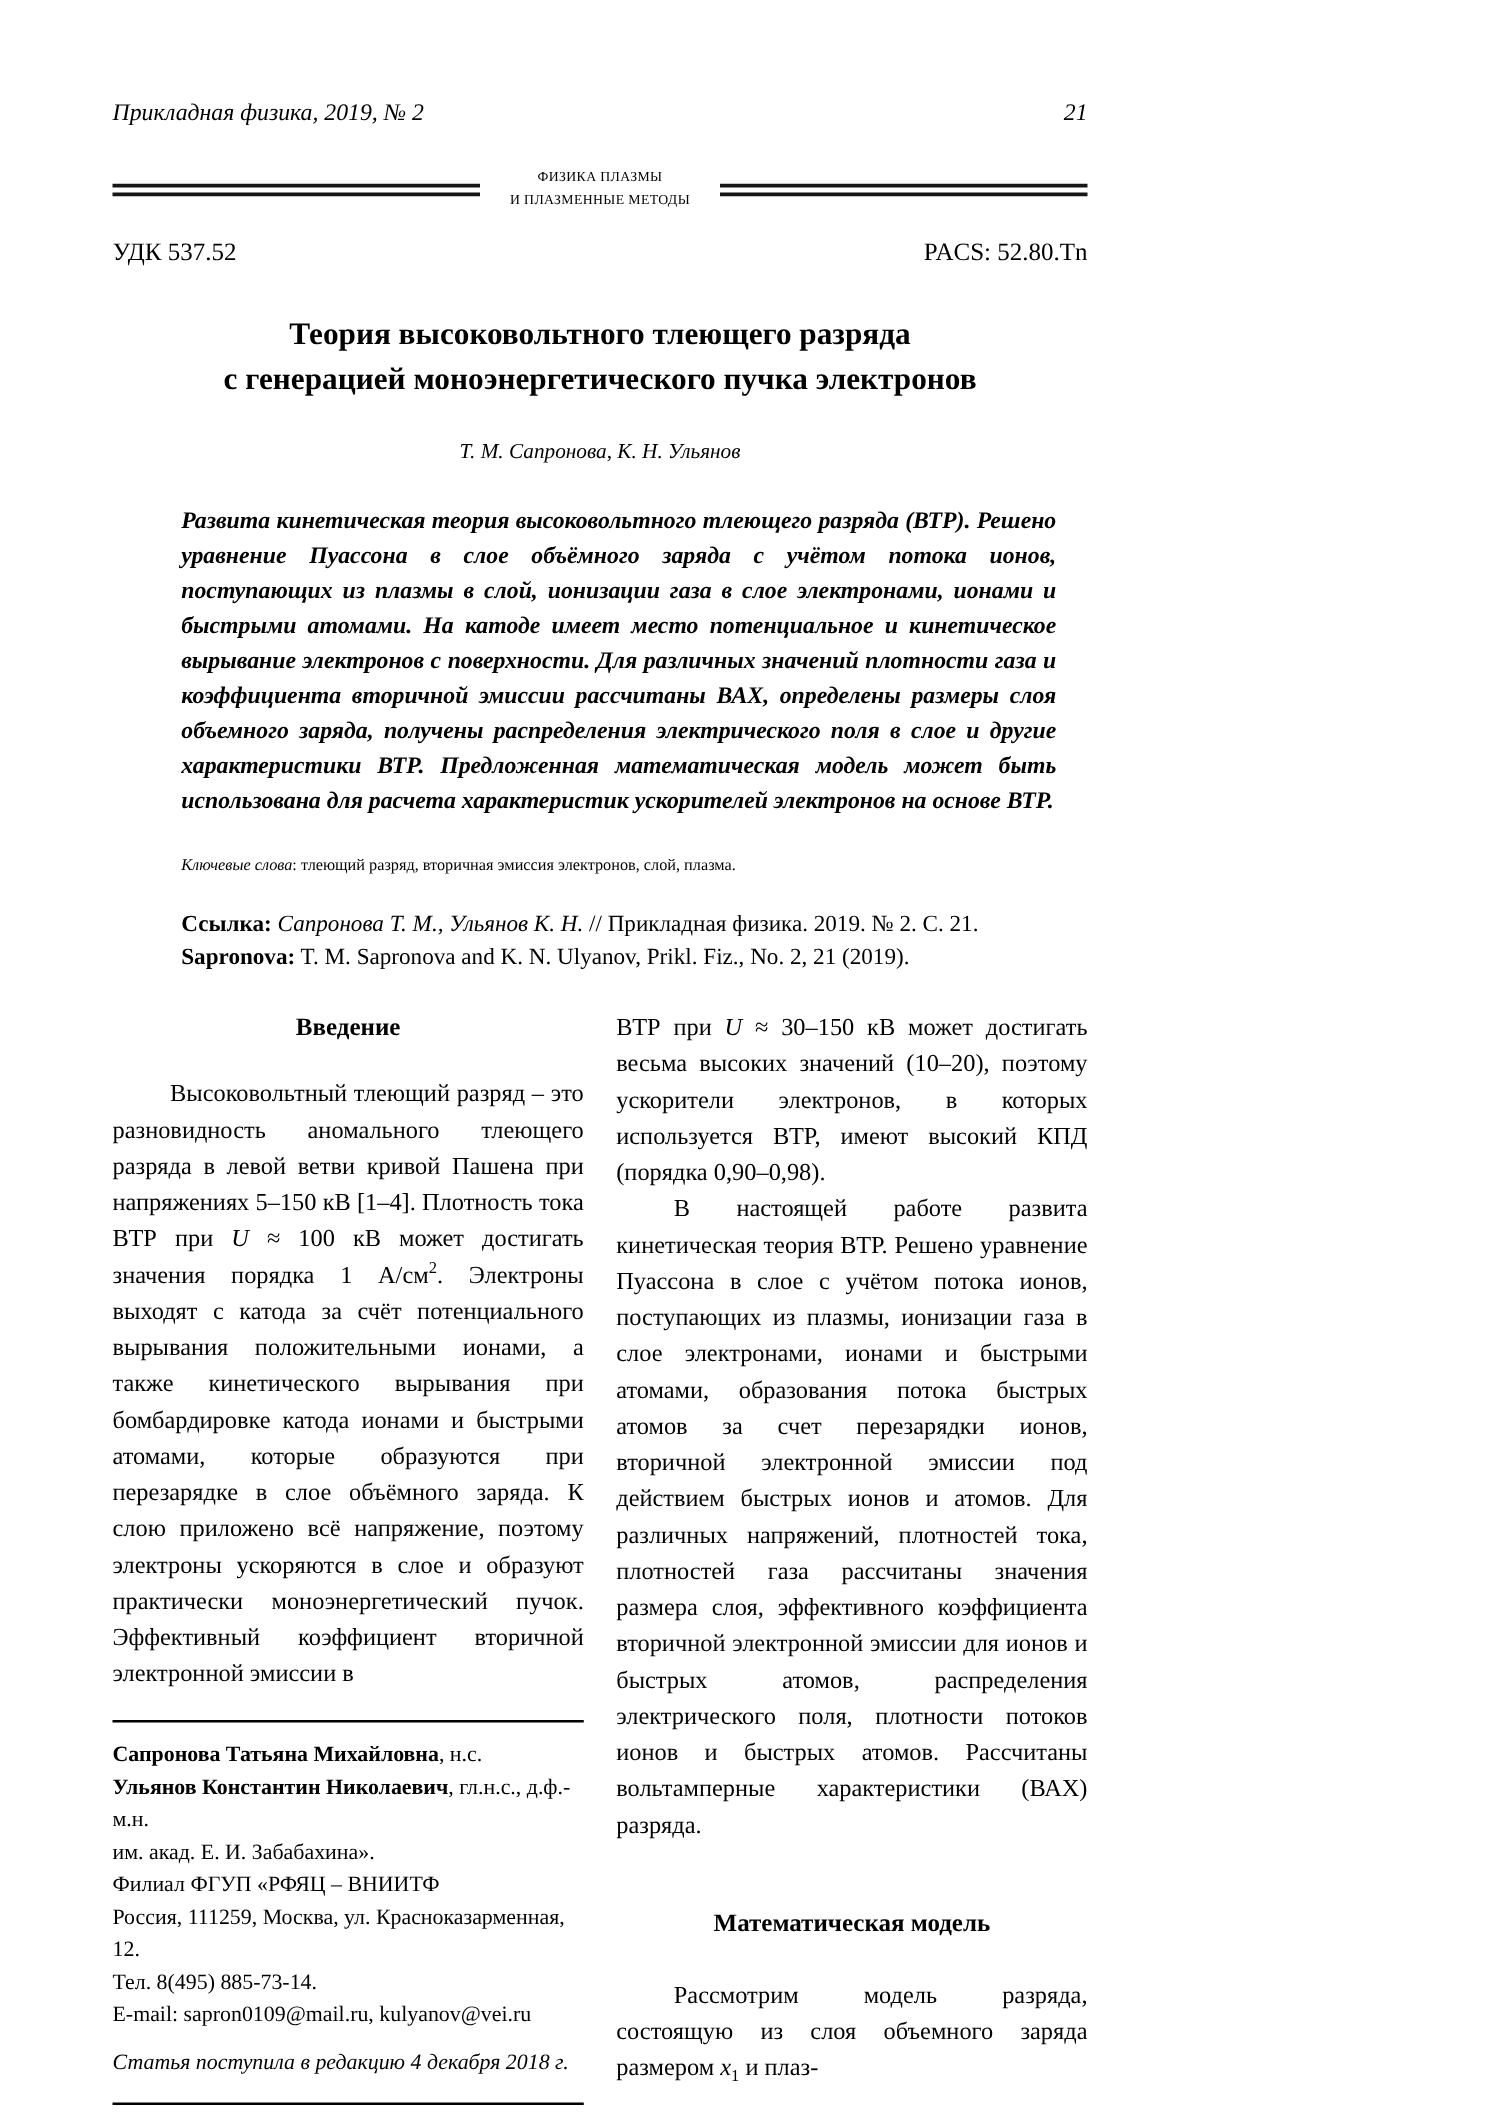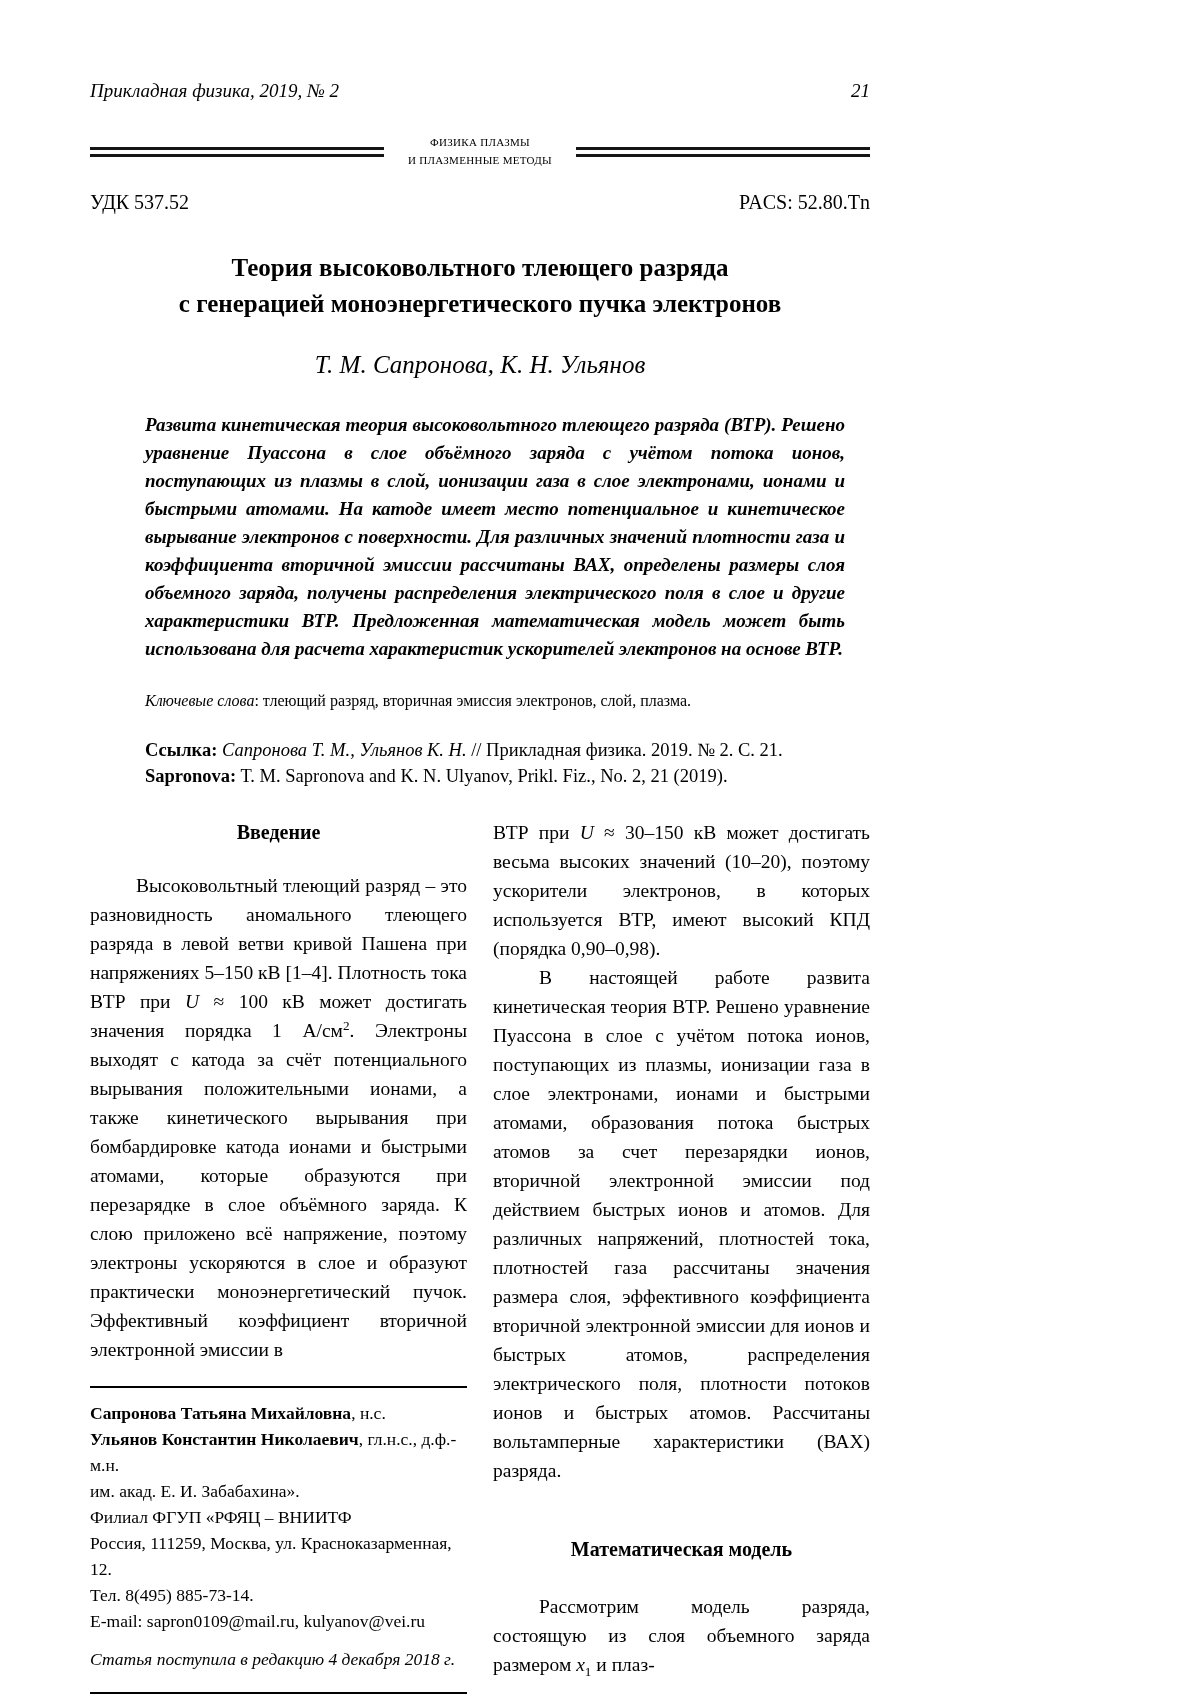--- a/index.html
+++ b/index.html
@@ -17,26 +17,26 @@
   
   .banner { display: flex; align-items: center; margin-top: 32px; }
   .banner-rule { flex: 1; height: 10px; border-top: 3px solid #161616; border-bottom: 3px solid #161616; }
   .banner-center { padding: 0 24px; text-align: center; font-size: 11px; line-height: 1.6; letter-spacing: 0.3px; white-space: nowrap; }
 
   
   .udc-row { display: flex; justify-content: space-between; font-size: 20px; margin-top: 22px; }
 
   
   .title { margin-top: 36px; text-align: center; font-weight: bold; font-size: 25px; line-height: 1.42; }
-  .authors { margin-top: 30px; text-align: center; font-style: italic; font-size: 25px; }
+  .authors { margin-top: 30px; text-align: center; font-style: italic; font-size: 17px; }
 
   
   .abstract { margin: 32px 25px 0 55px; font-weight: bold; font-style: italic; font-size: 19px; line-height: 1.47; text-align: justify; }
 
-  .keywords { margin: 30px 25px 0 55px; font-size: 16px; }
+  .keywords { margin: 30px 25px 0 55px; font-size: 13px; }
   .keywords .kw-label { font-style: italic; }
 
   .citation { margin: 28px 25px 0 55px; font-size: 18.5px; line-height: 1.4; }
   .citation .cite-label { font-weight: bold; }
   .citation .cite-authors { font-style: italic; }
 
   
   .columns { display: flex; gap: 26px; margin-top: 28px; }
   .col { flex: 1; min-width: 0; font-size: 19.5px; line-height: 29px; text-align: justify; }
   .col-heading { text-align: center; font-weight: bold; font-size: 20px; margin-bottom: 24px; text-indent: 0; }

